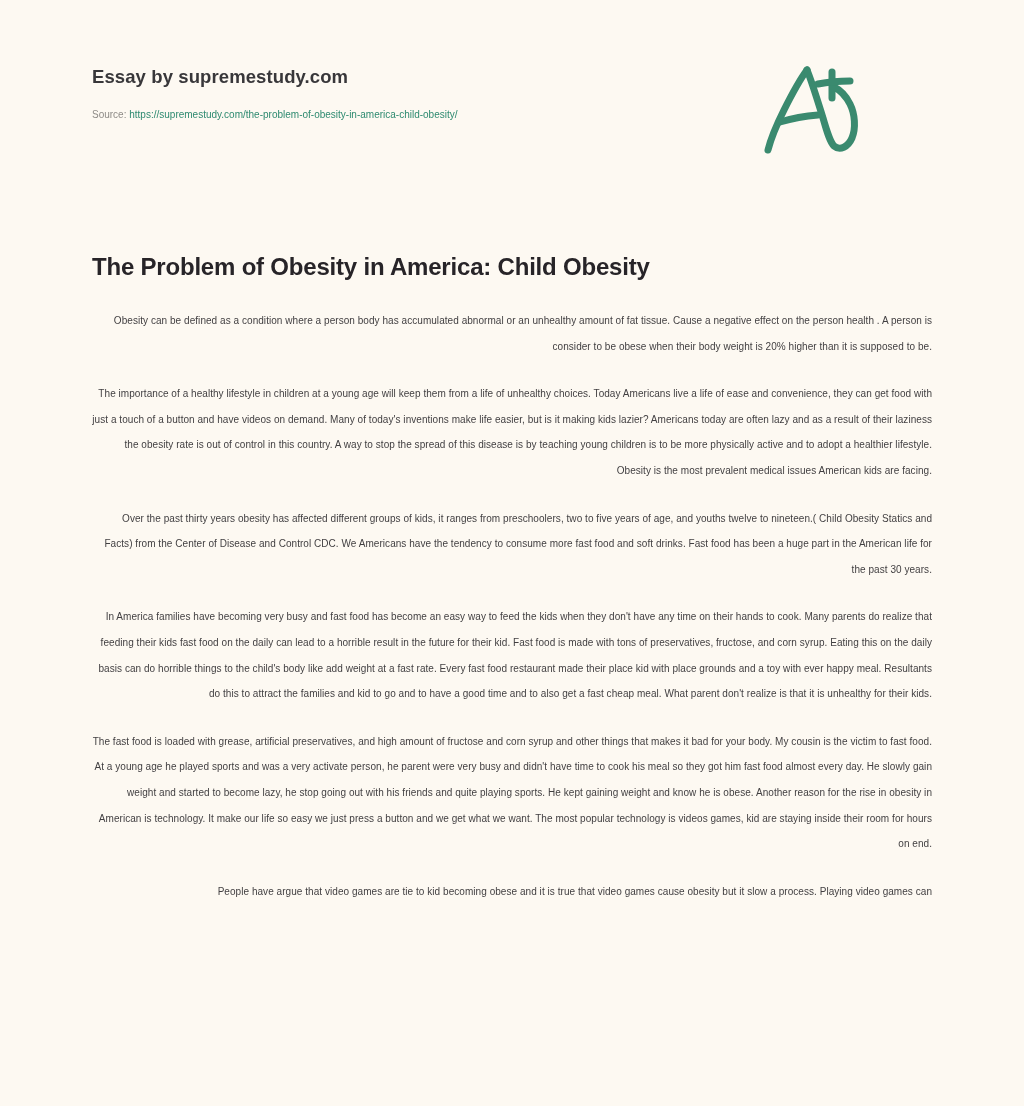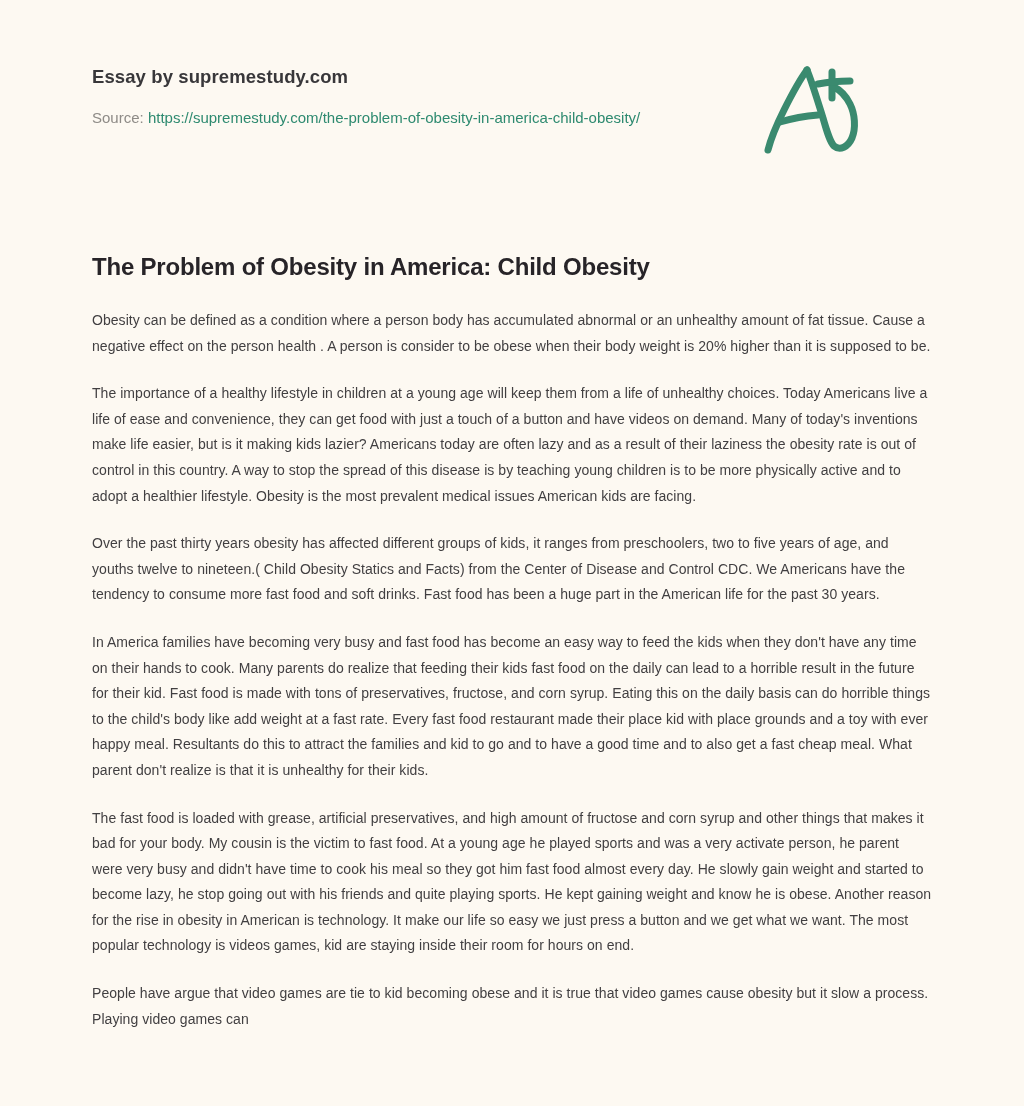--- a/index.html
+++ b/index.html
@@ -30,21 +30,21 @@
   }
   .byline {
     font-size: 18.5px;
     font-weight: bold;
     color: #38373a;
     letter-spacing: 0.1px;
     line-height: 1.2;
   }
   .source-line {
     margin-top: 20px;
-    font-size: 15px;
+    font-size: 10px;
     line-height: 1.3;
     white-space: nowrap;
   }
   .source-label {
     color: #8e8b87;
   }
   .source-url {
     color: #2e8a70;
     text-decoration: none;
   }
@@ -73,24 +73,24 @@
     letter-spacing: -0.2px;
     line-height: 1.25;
   }
 
   
   .body-copy {
     padding-top: 26px;
   }
   .para {
     margin: 0 0 22px 0;
-    font-size: 14px;
+    font-size: 10px;
     line-height: 25.6px;
     color: #413f41;
-    text-align: left;
+    text-align: right;
     letter-spacing: 0.05px;
   }
   .para:last-child {
     margin-bottom: 0;
   }
 </style>
 </head>
 <body>
 
 <div class="page">

